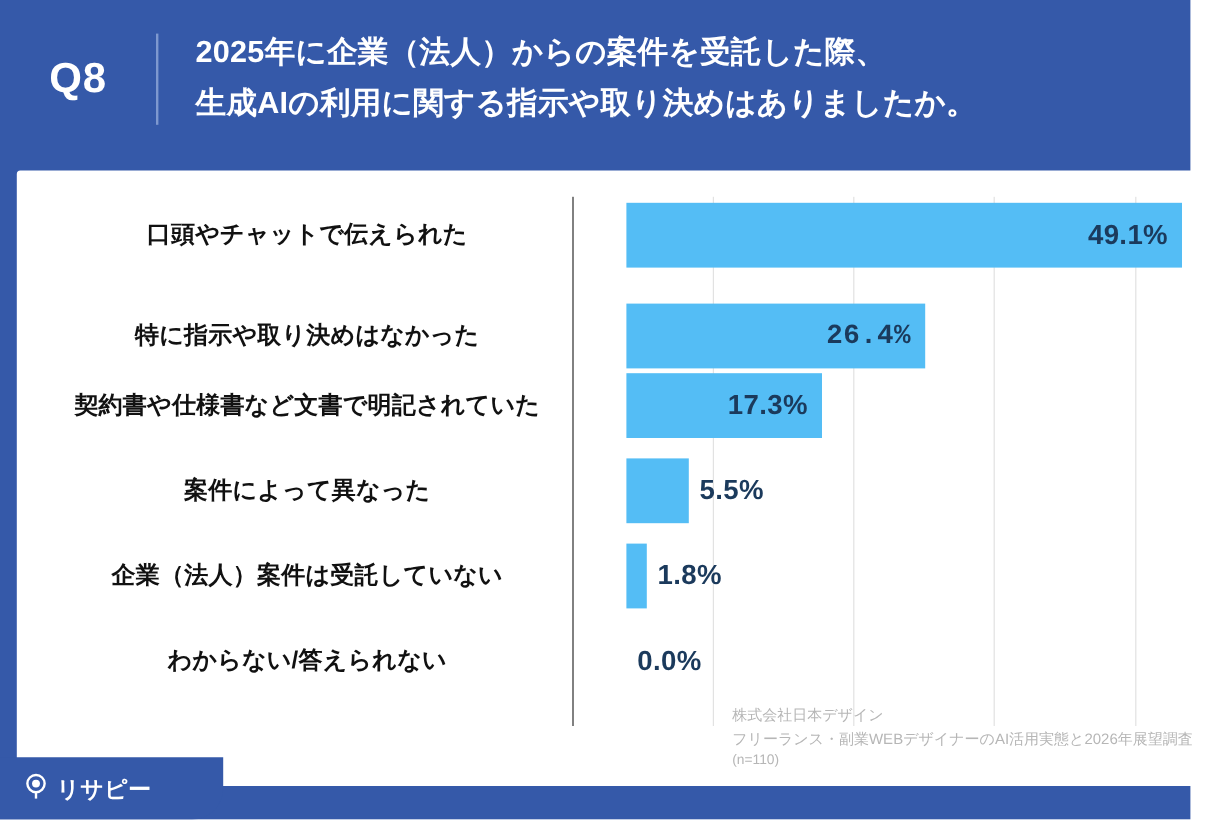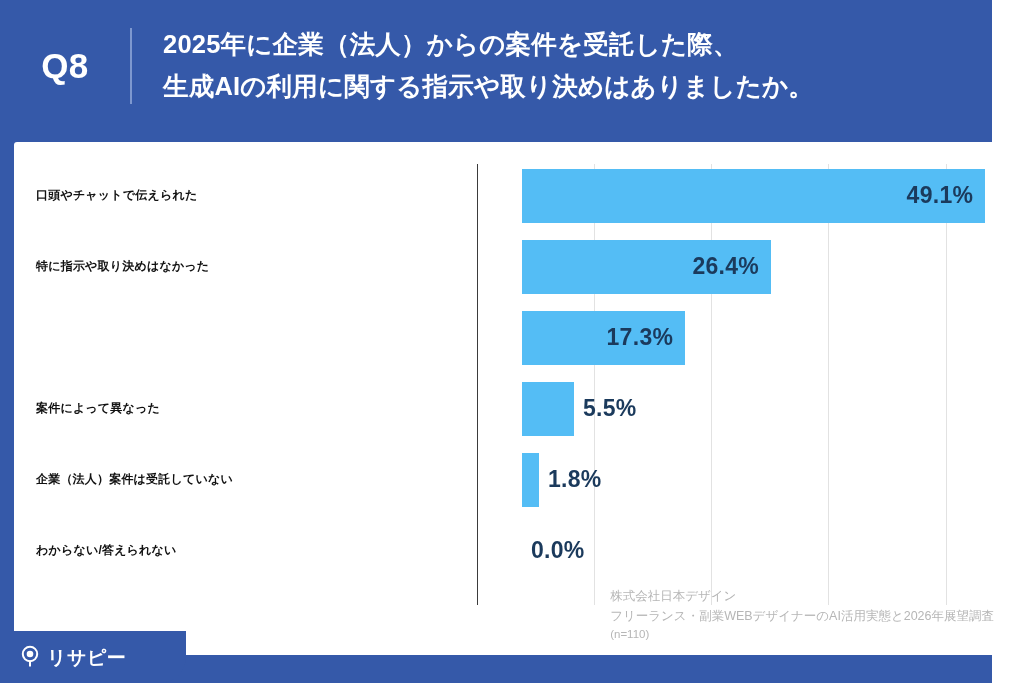--- a/index.html
+++ b/index.html
@@ -84,22 +84,22 @@
     left: 0;
     height: 71px;
     width: 996px;
     display: flex;
     align-items: center;
   }
   .cat-label {
     position: absolute;
     right: 534px;   
     width: 440px;
-    text-align: left;
-    font-size: 12px;
+    text-align: center;
+    font-size: 20px;
     font-weight: bold;
     color: #111111;
     letter-spacing: 0.2px;
     white-space: nowrap;
   }
   .bar-wrap {
     position: absolute;
     left: 464px;
     height: 54px;
     display: flex;
@@ -184,28 +184,29 @@
         </div>
       <div id="axis"></div>
       <div id="bars">
           <div class="row" style="top: 18px;">
             <div class="cat-label">口頭やチャットで伝えられた</div>
             <div class="bar-wrap">
               <div class="bar" style="width: 463.338px;"></div>
               <div class="bar-value inside">49.1%</div>
             </div>
           </div>
-          <div class="row" style="top: 89px;">
+          <div class="row" style="top: 102px; font-family: Liberation Mono, monospace;">
             <div class="cat-label">特に指示や取り決めはなかった</div>
             <div class="bar-wrap">
               <div class="bar" style="width: 249.127px;"></div>
               <div class="bar-value inside">26.4%</div>
             </div>
           </div>
           <div class="row" style="top: 160px;">
+            <div class="cat-label">契約書や仕様書など文書で明記されていた</div>
             <div class="bar-wrap">
               <div class="bar" style="width: 163.254px;"></div>
               <div class="bar-value inside">17.3%</div>
             </div>
           </div>
           <div class="row" style="top: 231px;">
             <div class="cat-label">案件によって異なった</div>
             <div class="bar-wrap">
               <div class="bar" style="width: 51.9014px;"></div>
               <div class="bar-value outside">5.5%</div>

